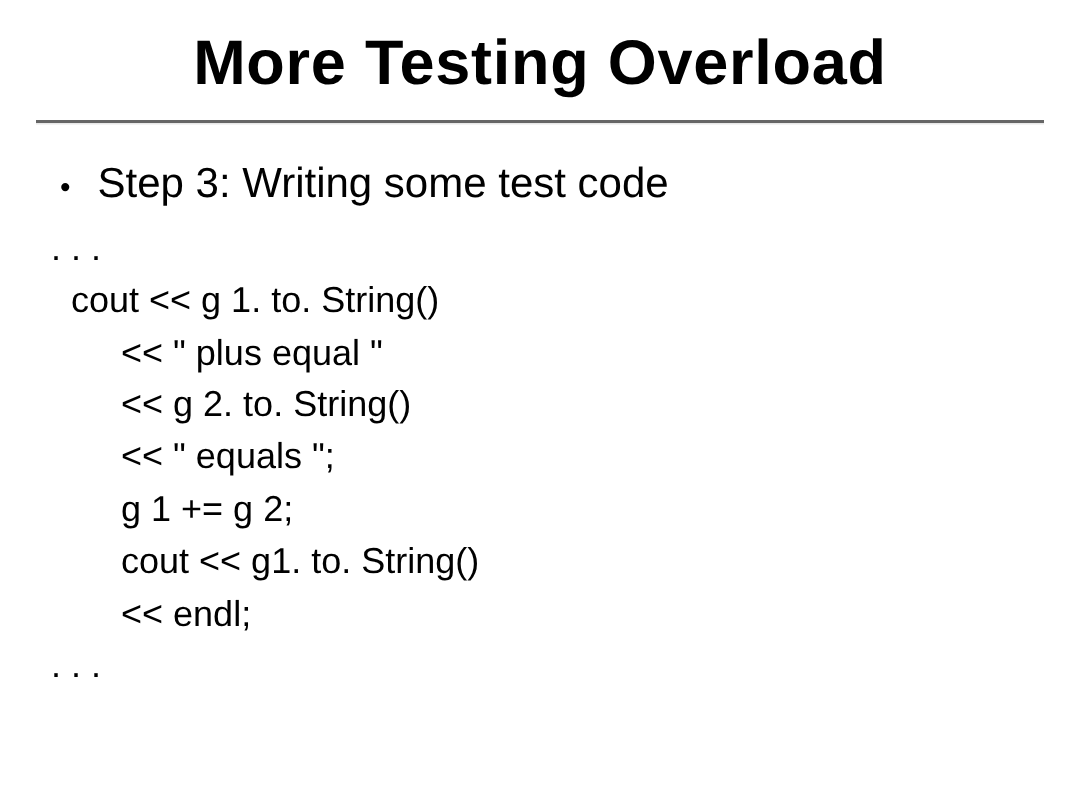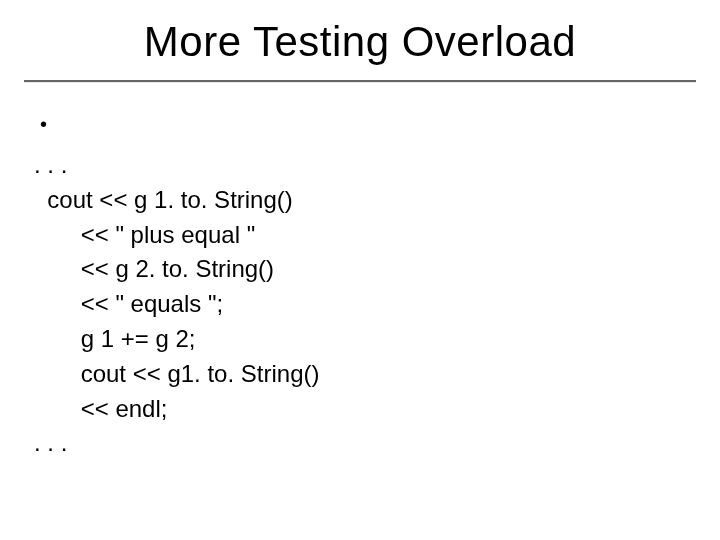--- a/index.html
+++ b/index.html
@@ -6,21 +6,21 @@
   body {
     width: 720px; height: 540px;
     background: #fff;
     font-family: Verdana, Geneva, sans-serif;
     color: #000;
     box-sizing: border-box;
     position: relative;
   }
   .title {
     font-size: 42px;
-    font-weight: normal;
+    font-weight: bold;
     text-align: center;
     padding: 18px 20px 14px 20px;
     letter-spacing: 0.5px;
   }
   .rule {
     margin: 0 24px;
     height: 0;
     border-top: 2px solid #666;
     box-shadow: 0 1px 0 #e8e8e8;
   }
@@ -50,20 +50,21 @@
 </style>
 </head>
 <body>
 
 <div class="title">More Testing Overload</div>
 <div class="rule"></div>
 
 <div class="body">
   <div class="bullet-row">
     <span class="bullet-dot">•</span>
+    <span>Step 3:  Writing some test code</span>
   </div>
   <div class="code">. . .
   cout &lt;&lt; g 1. to. String()
        &lt;&lt; " plus equal "
        &lt;&lt; g 2. to. String()
        &lt;&lt; " equals ";
        g 1 += g 2;
        cout &lt;&lt; g1. to. String()
        &lt;&lt; endl;
 . . .</div>

